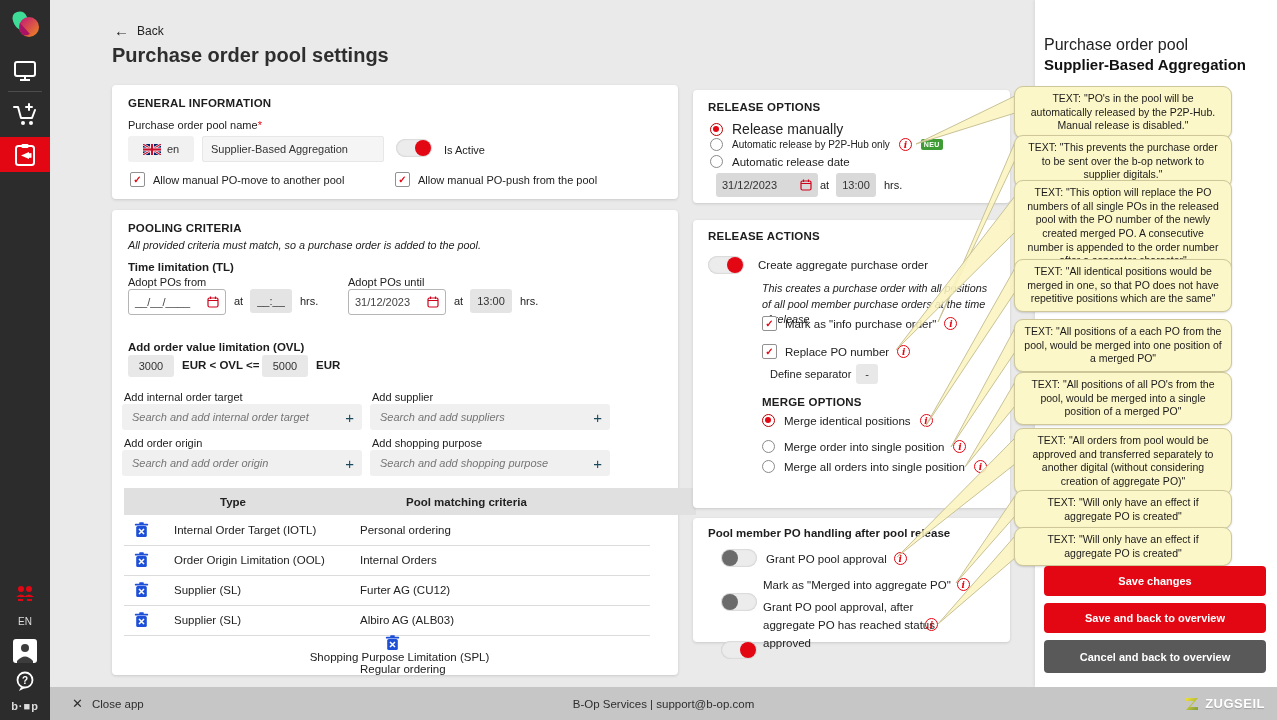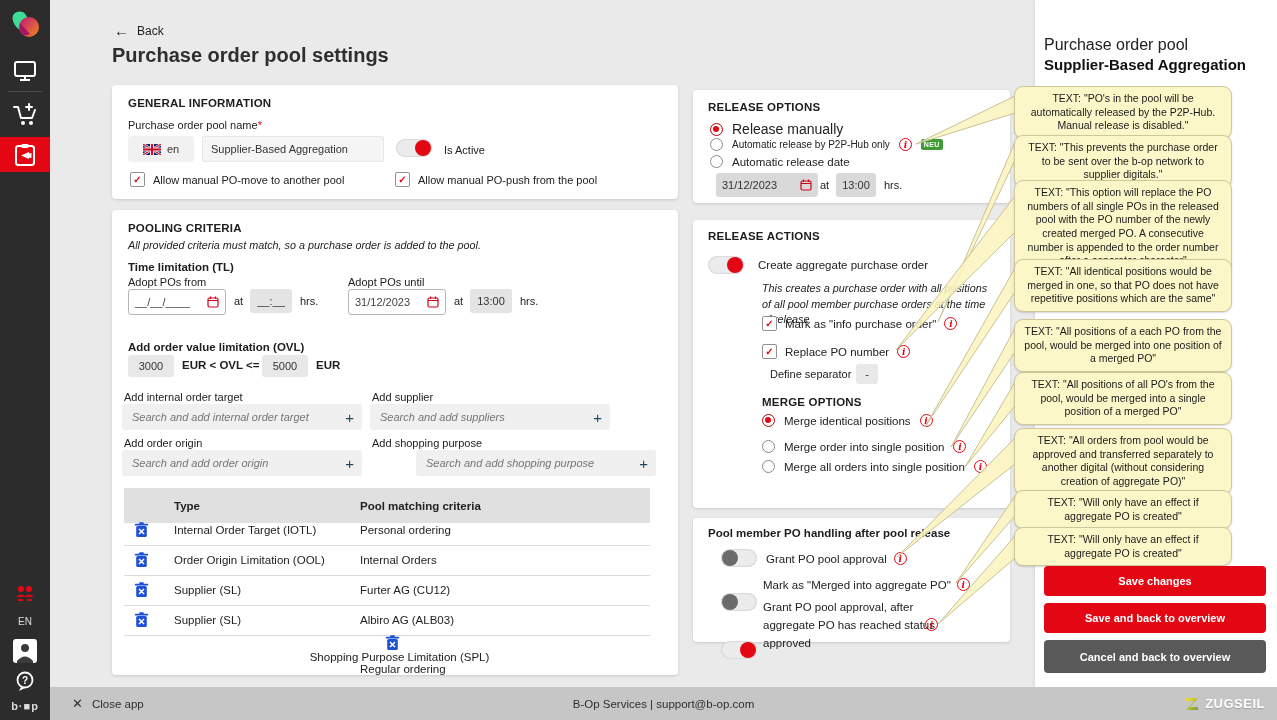--- a/index.html
+++ b/index.html
@@ -185,26 +185,26 @@
   <div class="abs search-input" style="left:258px;top:194px;width:224px;">
     <input placeholder="Search and add suppliers" style="">
     <span class="plus">+</span>
   </div>
   <div class="abs lbl" style="left:12px;top:227px;">Add order origin</div>
   <div class="abs search-input" style="left:10px;top:240px;width:224px;">
     <input placeholder="Search and add order origin" style="">
     <span class="plus">+</span>
   </div>
   <div class="abs lbl" style="left:260px;top:227px;">Add shopping purpose</div>
-  <div class="abs search-input" style="left:258px;top:240px;width:224px;margin-left:46px;">
+  <div class="abs search-input" style="left:258px;top:240px;width:224px;">
     <input placeholder="Search and add shopping purpose" style="">
     <span class="plus">+</span>
   </div>
 
-  <div class="tbl-head" style="left:12px;top:278px;width:526px;height:35px;">
+  <div class="tbl-head" style="left:12px;top:278px;width:526px;height:27px;padding-left:46px;">
     <span style="margin-left:50px;">Type</span>
     <span style="margin-left:auto;width:290px;">Pool matching criteria</span>
   </div>
 
   <div class="tbl-row" style="left:12px;top:305px;width:526px;height:30px;">
     <span style="margin-left:10px;display:flex;">
         <svg width="15" height="16" viewBox="0 0 15 16">
           <rect x="2.2" y="4" width="10.6" height="11" rx="1.6" fill="#1d4fd7"></rect>
           <rect x="0.8" y="1.8" width="13.4" height="1.8" rx="0.9" fill="#1d4fd7"></rect>
           <rect x="5.2" y="0.2" width="4.6" height="2" rx="0.8" fill="#1d4fd7"></rect>

